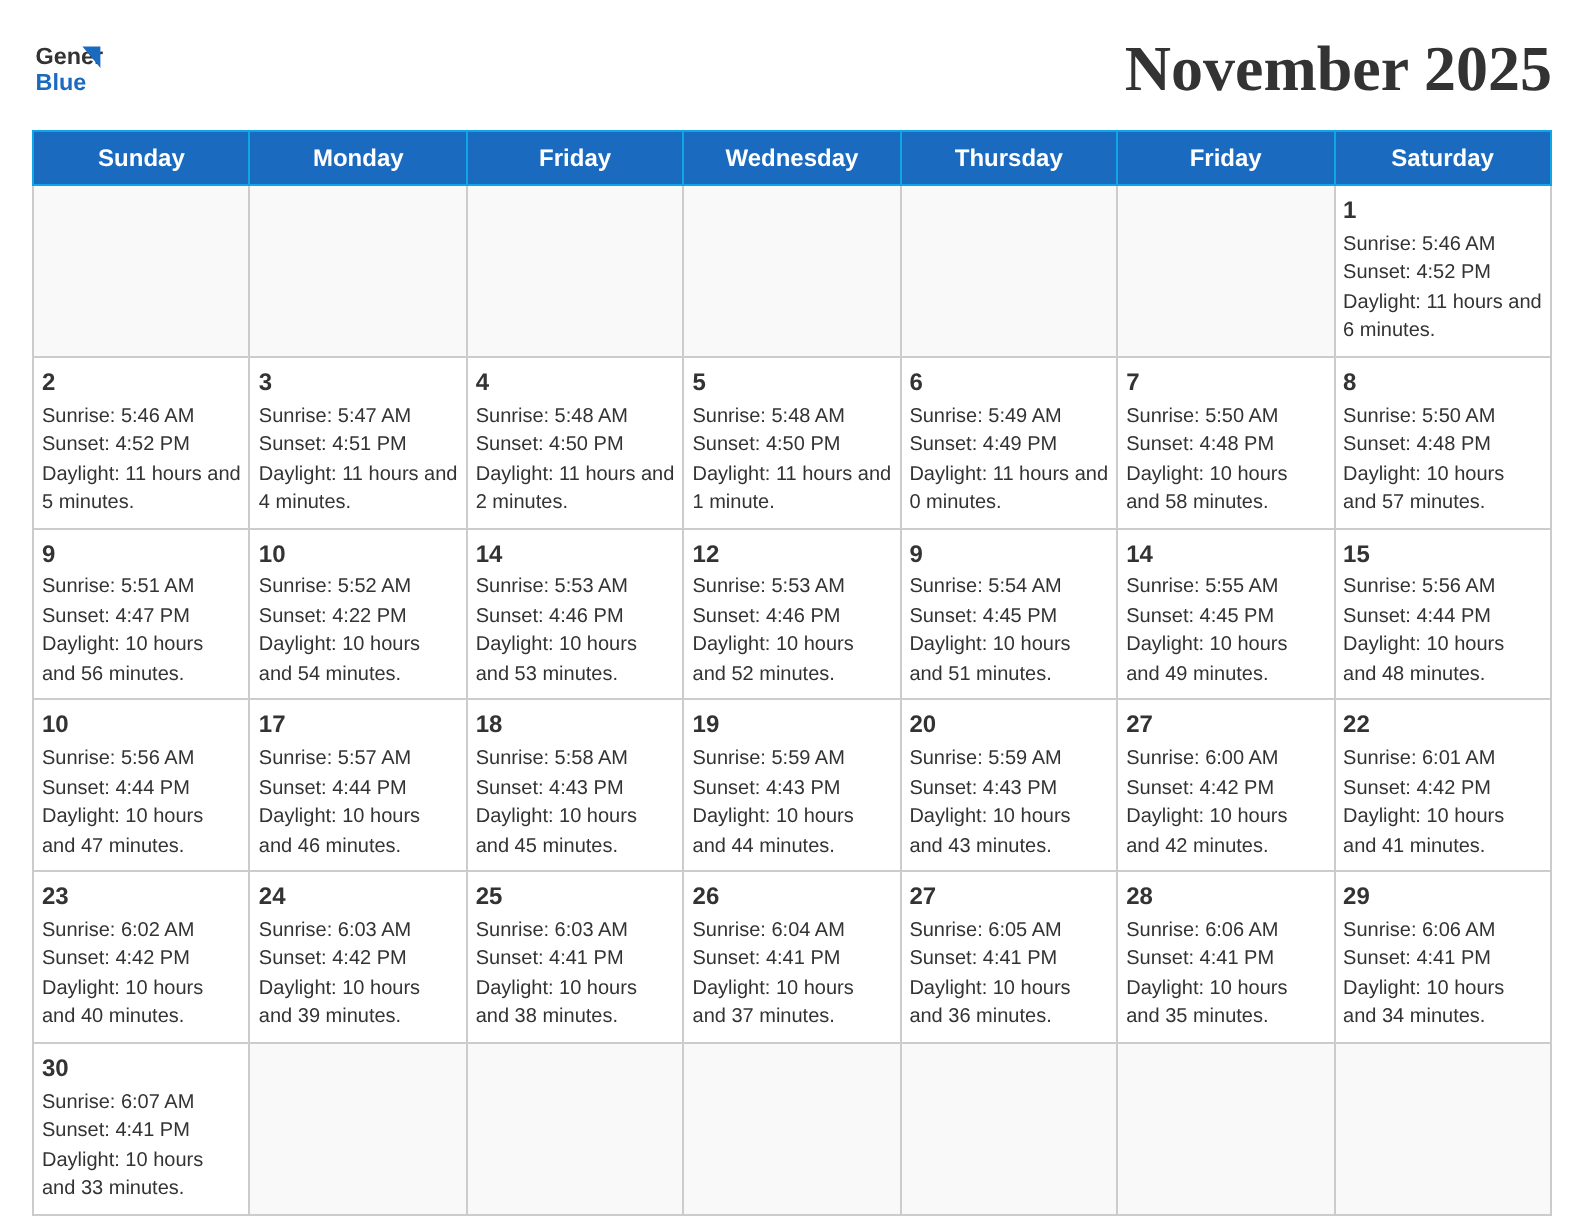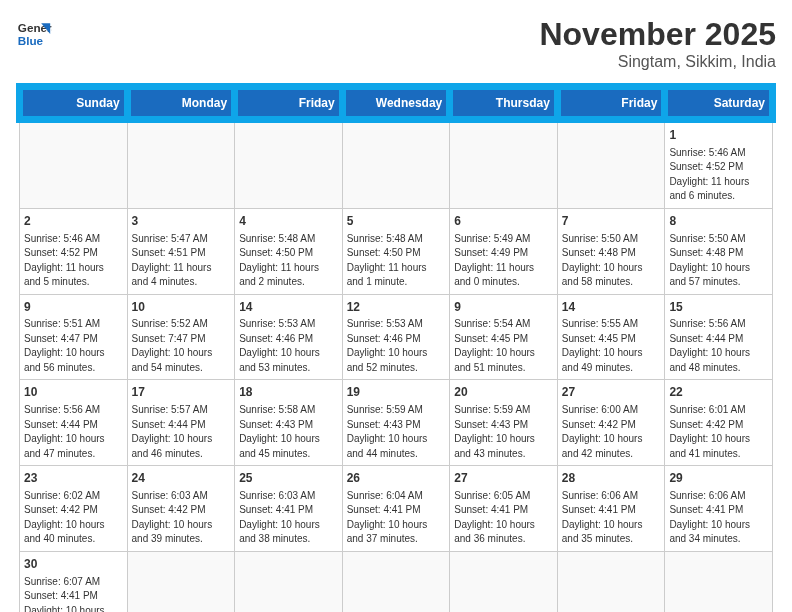--- a/index.html
+++ b/index.html
@@ -19,45 +19,46 @@
     .logo {
       display: flex;
       align-items: center;
       gap: 4px;
     }
     .logo-icon {
       width: 36px;
       height: 36px;
     }
     .title-block {
-      text-align: right;
+      text-align: center;
+      font-family: Liberation Serif, serif;
     }
     .title-block h1 {
       font-size: 32px;
       font-weight: bold;
       color: #333;
     }
     .title-block h2 {
       font-size: 16px;
       font-weight: normal;
       color: #555;
     }
     table {
       width: 100%;
       border-collapse: collapse;
       font-size: 11px;
     }
     thead tr th {
       background-color: #1a6bbf;
       color: #fff;
       padding: 6px 4px;
-      text-align: right;
+      text-align: center;
       font-size: 12px;
       font-weight: bold;
-      border: 7px solid #0ea5e9;
+      border: 1px solid #0ea5e9;
     }
     tbody tr td {
       border: 1px solid #ccc;
       vertical-align: top;
       padding: 4px;
       min-height: 80px;
       height: 80px;
       width: calc(100% / 7);
       color: #333;
       line-height: 1.4;
@@ -87,21 +88,20 @@
 <div class="header">
   <div class="logo">
     <svg class="logo-icon" viewBox="0 0 40 40" xmlns="http://www.w3.org/2000/svg">
       <text x="2" y="18" font-size="13" font-weight="bold" fill="#333">General</text>
       <text x="2" y="32" font-size="13" font-weight="bold" fill="#1a6bbf">Blue</text>
       <polygon points="28,8 38,8 38,20" fill="#1a6bbf"></polygon>
     </svg>
   </div>
   <div class="title-block">
     <h1>November 2025</h1>
-    <h2>Singtam, Sikkim, India</h2>
   </div>
 </div>
 
 <table>
   <thead>
     <tr>
       <th>Sunday</th>
       <th>Monday</th>
       <th>Friday</th>
       <th>Wednesday</th>
@@ -181,21 +181,21 @@
         <td>
           <span class="day-number">9</span>
           <div class="day-info">Sunrise: 5:51 AM
 Sunset: 4:47 PM
 Daylight: 10 hours
 and 56 minutes.</div>
         </td>
         <td>
           <span class="day-number">10</span>
           <div class="day-info">Sunrise: 5:52 AM
-Sunset: 7:47 PM
+Sunset: 4:22 PM
 Daylight: 10 hours
 and 54 minutes.</div>
         </td>
         <td>
           <span class="day-number">14</span>
           <div class="day-info">Sunrise: 5:53 AM
 Sunset: 4:46 PM
 Daylight: 10 hours
 and 53 minutes.</div>
         </td>

